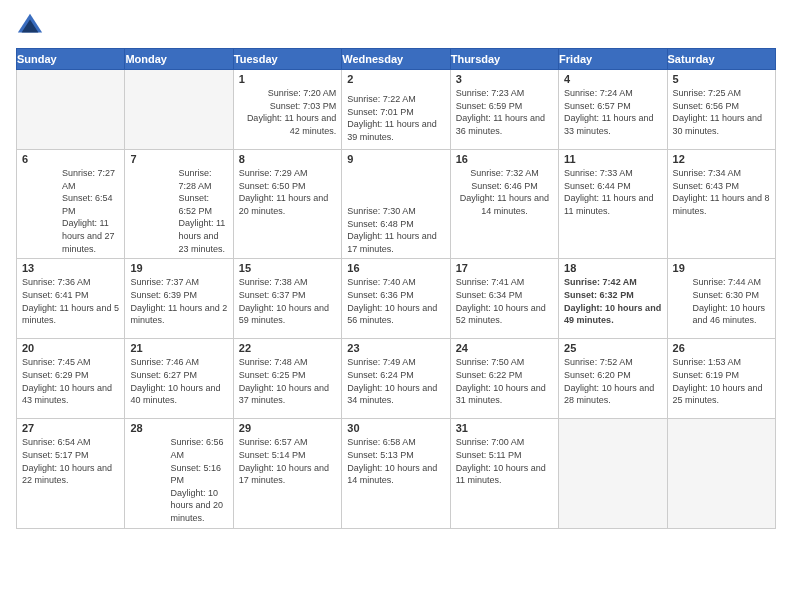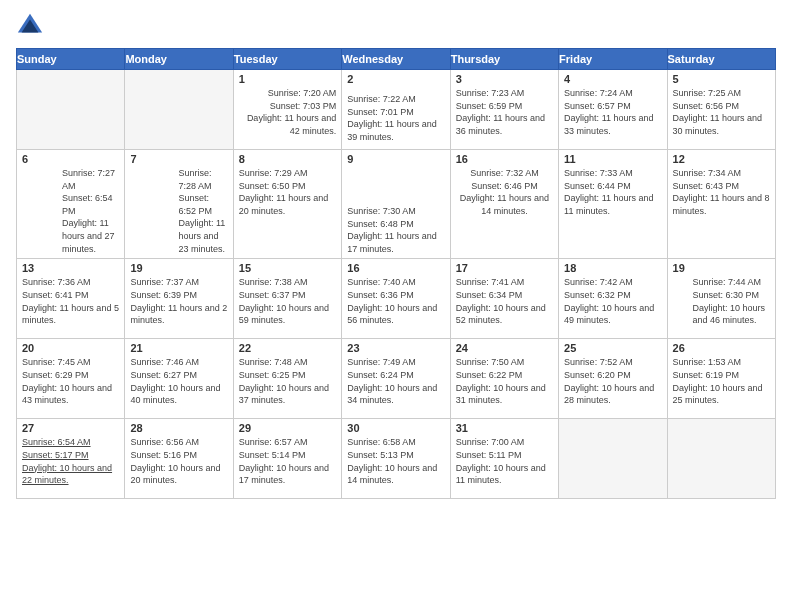--- a/index.html
+++ b/index.html
@@ -227,21 +227,21 @@
 Daylight: 10 hours and 56 minutes.</div>
           </td>
           <td>
             <div class="day-num">17</div>
             <div class="day-info" style="white-space: pre-line;">Sunrise: 7:41 AM
 Sunset: 6:34 PM
 Daylight: 10 hours and 52 minutes.</div>
           </td>
           <td>
             <div class="day-num">18</div>
-            <div class="day-info" style="white-space: pre-line;">Sunrise: 7:42 AM
+            <div class="day-info" style="white-space: pre-line; font-weight: bold;">Sunrise: 7:42 AM
 Sunset: 6:32 PM
 Daylight: 10 hours and 49 minutes.</div>
           </td>
           <td>
             <div class="day-num">19</div>
             <div class="day-info" style="white-space: pre-line; margin-left: 20px;">Sunrise: 7:44 AM
 Sunset: 6:30 PM
 Daylight: 10 hours and 46 minutes.</div>
           </td>
         </tr>
@@ -285,27 +285,27 @@
           <td>
             <div class="day-num">26</div>
             <div class="day-info" style="white-space: pre-line;">Sunrise: 1:53 AM
 Sunset: 6:19 PM
 Daylight: 10 hours and 25 minutes.</div>
           </td>
         </tr>
         <tr>
           <td>
             <div class="day-num">27</div>
-            <div class="day-info" style="white-space: pre-line; text-decoration: underline;">Sunrise: 6:54 AM
+            <div class="day-info" style="white-space: pre-line;">Sunrise: 6:54 AM
 Sunset: 5:17 PM
 Daylight: 10 hours and 22 minutes.</div>
           </td>
           <td>
             <div class="day-num">28</div>
-            <div class="day-info" style="white-space: pre-line;">Sunrise: 6:56 AM
+            <div class="day-info" style="white-space: pre-line; margin-left: 40px;">Sunrise: 6:56 AM
 Sunset: 5:16 PM
 Daylight: 10 hours and 20 minutes.</div>
           </td>
           <td>
             <div class="day-num">29</div>
             <div class="day-info" style="white-space: pre-line;">Sunrise: 6:57 AM
 Sunset: 5:14 PM
 Daylight: 10 hours and 17 minutes.</div>
           </td>
           <td>

